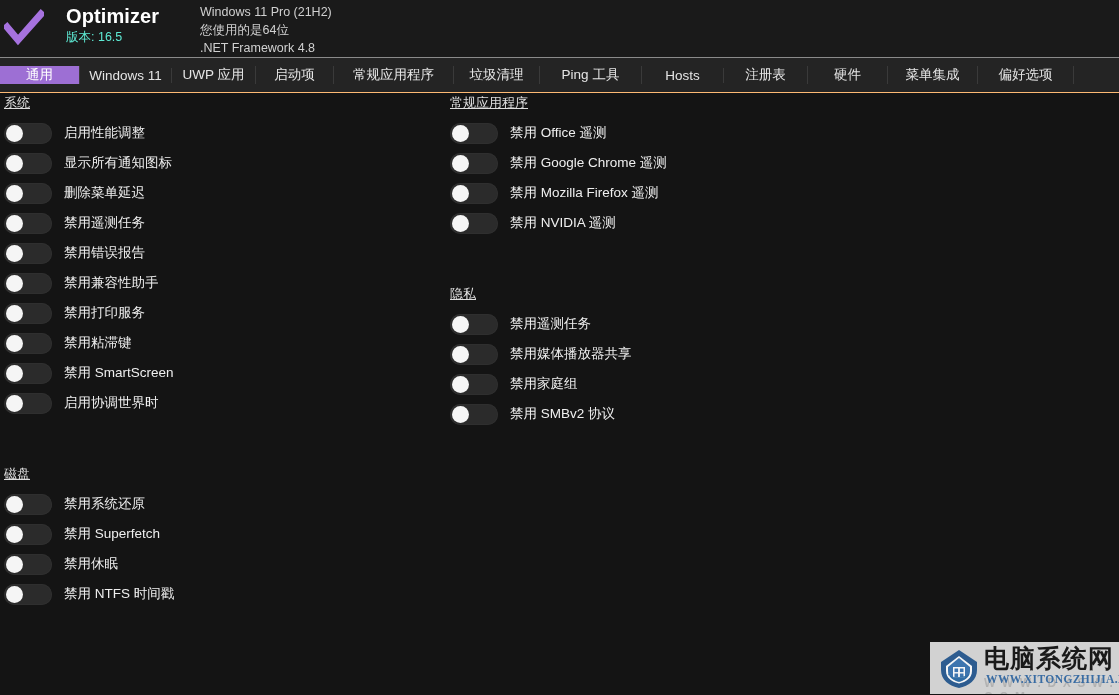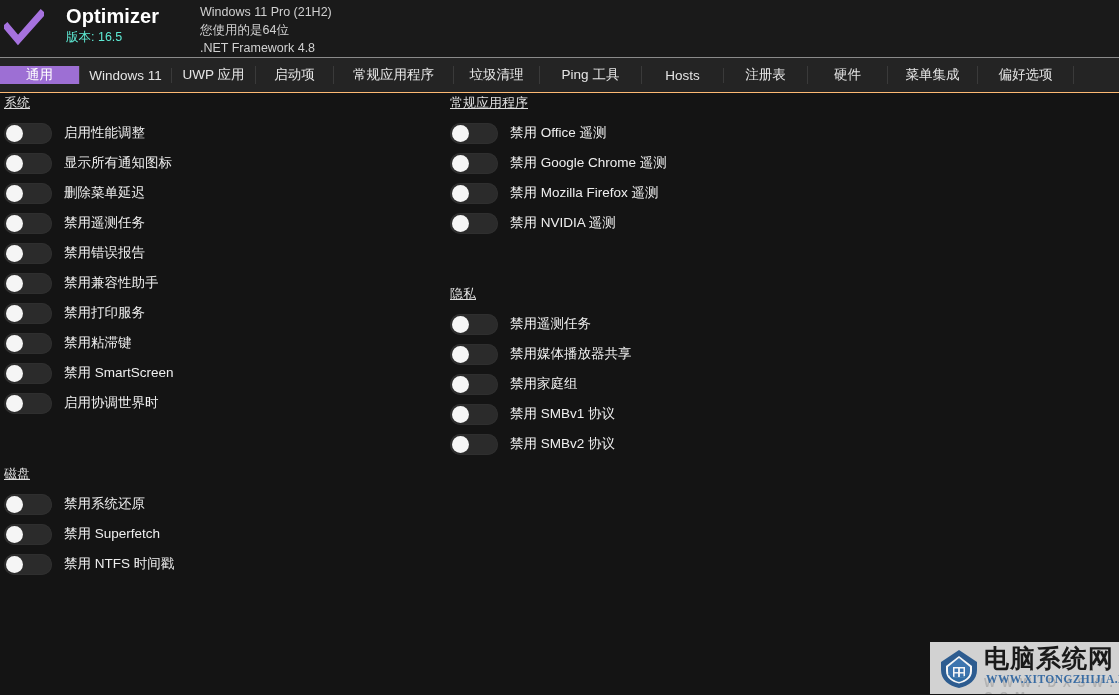--- a/index.html
+++ b/index.html
@@ -335,20 +335,25 @@
           <div class="row-label">禁用系统还原</div>
         </div><div class="toggle-row">
           <div class="switch">
             <div class="knob"></div>
           </div>
           <div class="row-label">禁用 Superfetch</div>
         </div><div class="toggle-row">
           <div class="switch">
             <div class="knob"></div>
           </div>
+          <div class="row-label">禁用休眠</div>
+        </div><div class="toggle-row">
+          <div class="switch">
+            <div class="knob"></div>
+          </div>
           <div class="row-label">禁用 NTFS 时间戳</div>
         </div></div>
     </div>
   <div class="column" id="col-right">
       <div class="section"><div class="section-title">常规应用程序</div><div class="toggle-row">
           <div class="switch">
             <div class="knob"></div>
           </div>
           <div class="row-label">禁用 Office 遥测</div>
         </div><div class="toggle-row">
@@ -376,25 +381,20 @@
         </div><div class="toggle-row">
           <div class="switch">
             <div class="knob"></div>
           </div>
           <div class="row-label">禁用媒体播放器共享</div>
         </div><div class="toggle-row">
           <div class="switch">
             <div class="knob"></div>
           </div>
           <div class="row-label">禁用家庭组</div>
-        </div><div class="toggle-row">
-          <div class="switch">
-            <div class="knob"></div>
-          </div>
-          <div class="row-label">禁用 SMBv1 协议</div>
         </div><div class="toggle-row">
           <div class="switch">
             <div class="knob"></div>
           </div>
           <div class="row-label">禁用 SMBv2 协议</div>
         </div></div>
     </div>
 
   <div id="watermark">
     <div id="wm-inner">

